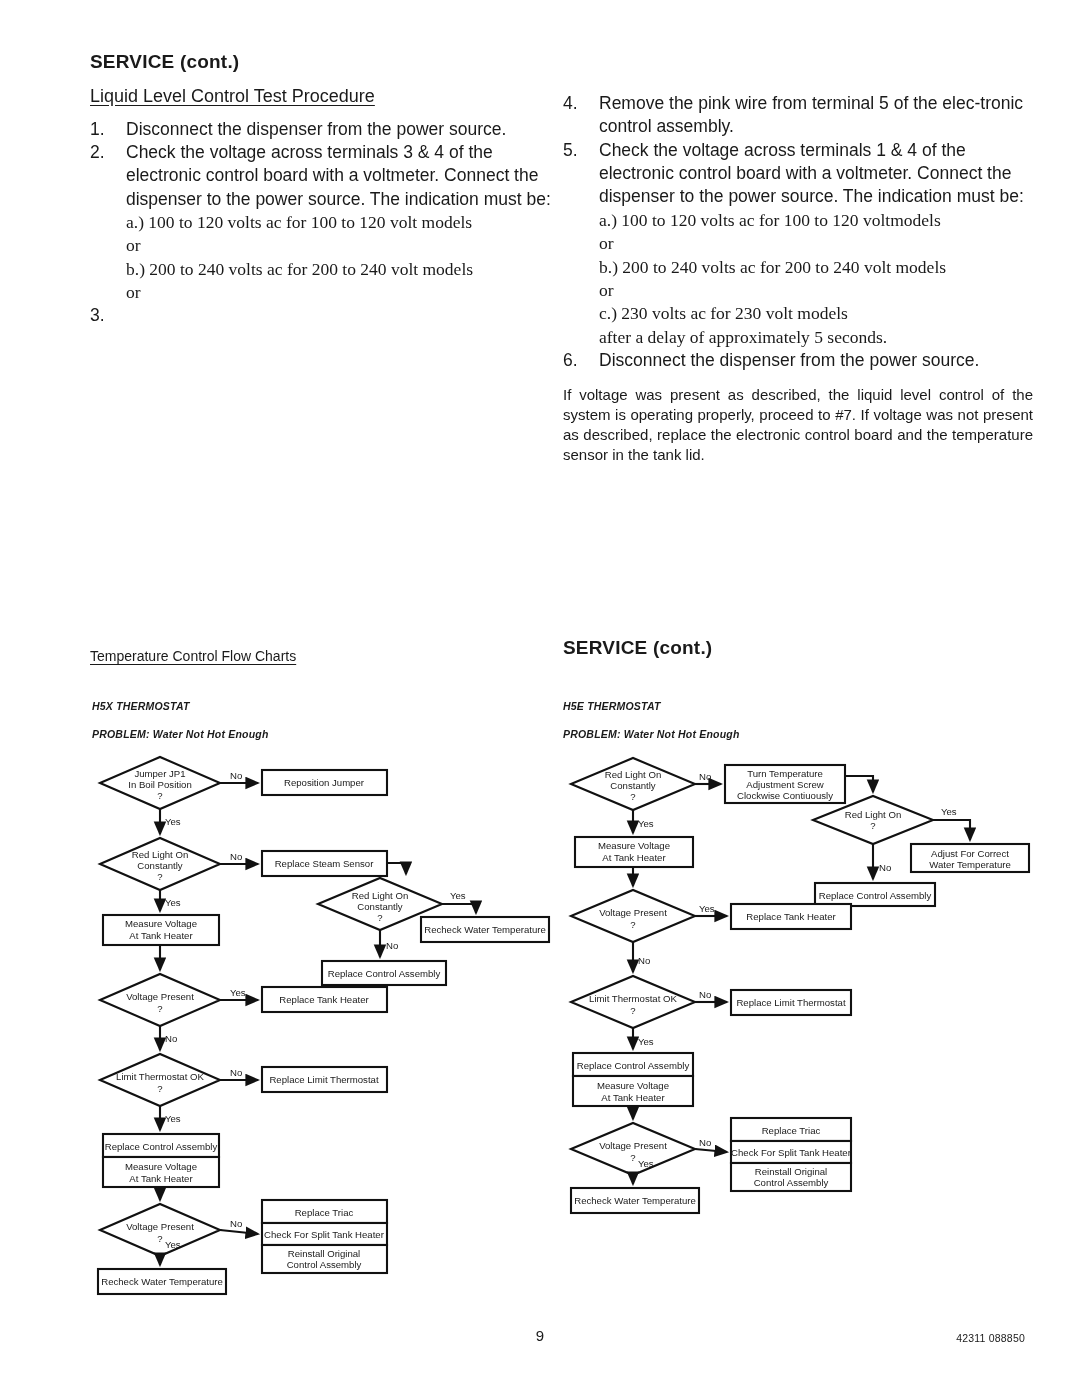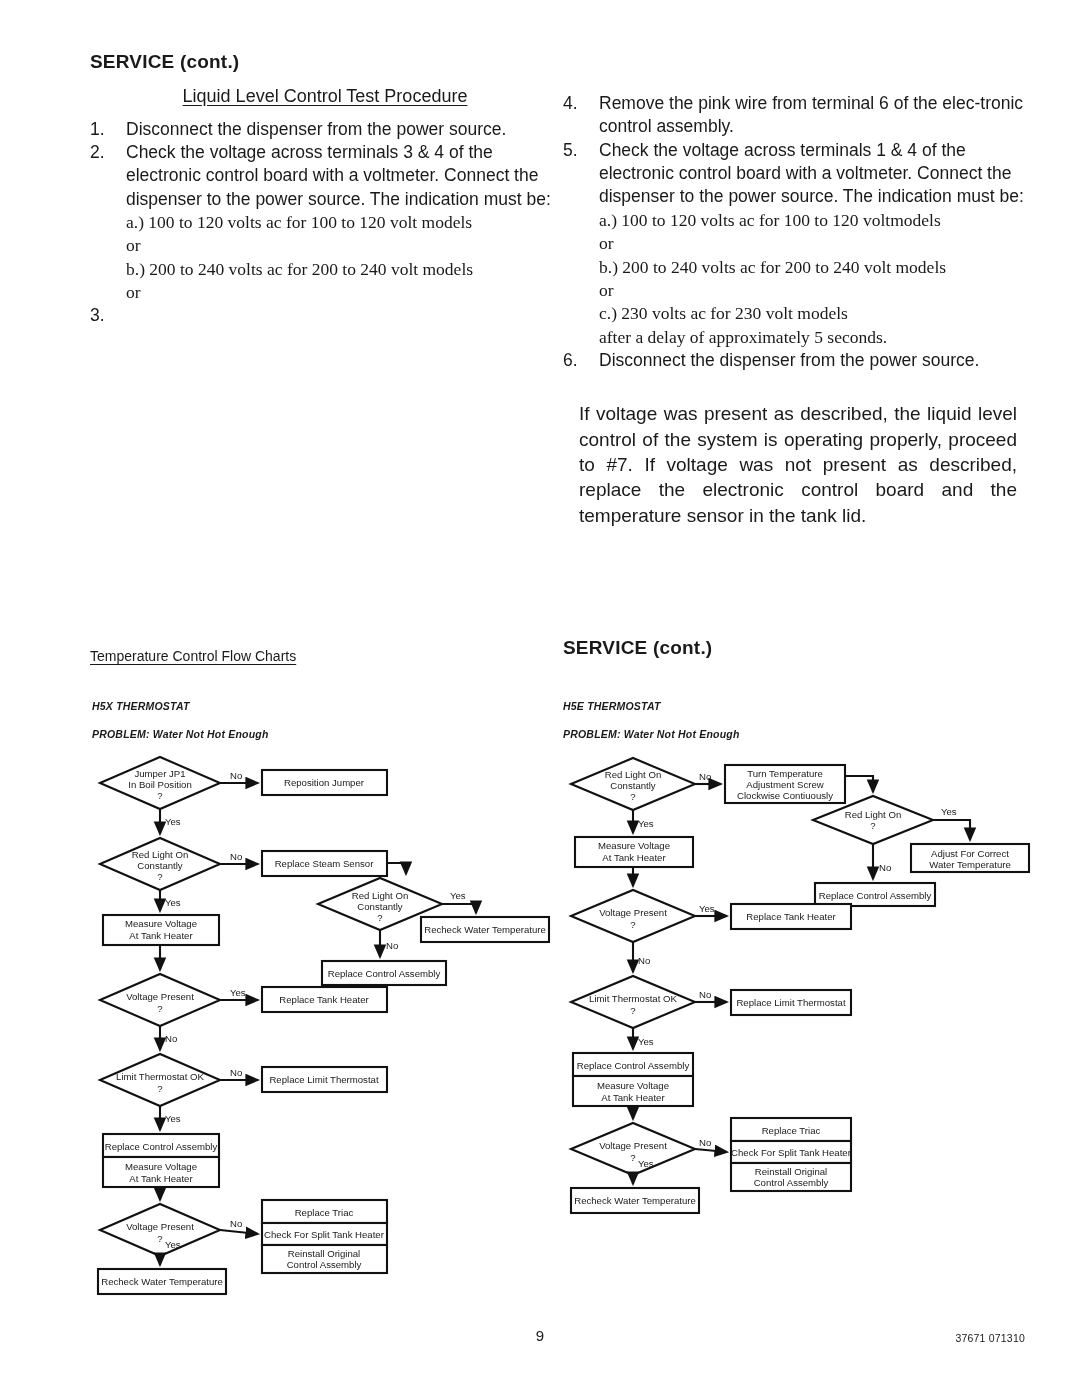--- a/index.html
+++ b/index.html
@@ -23,39 +23,38 @@
     margin:0 0 13px 0; line-height:1.1;
   }
   h2.head {
     font-size:19px; font-weight:bold; letter-spacing:.2px;
     margin:0 0 14px 0; line-height:1.1;
   }
   h3.sub {
     font-size:18px; font-weight:normal; margin:0 0 11px 0;
     text-decoration:underline; text-underline-offset:3px;
     line-height:1.15;
-    text-align:center;
   }
 
   ol.steps { list-style:none; margin:0; padding:0; }
   ol.steps > li {
     position:relative; padding-left:36px;
     font-size:17.5px; line-height:1.335;
     margin-bottom:0px;
   }
   ol.steps > li .num {
     position:absolute; left:0; top:0; width:30px;
     text-align:left; font-size:17.5px;
   }
   .jst { text-align:justify; text-align-last:left; }
   .sublist { margin:0; padding:0; list-style:none;font-family:Liberation Serif, serif; }
   .sublist li { font-size:17.5px; line-height:1.335; }
   .para {
-    font-size:19px; line-height:1.335; text-align:justify;
-    text-align-last:left; margin:16px;
+    font-size:15px; line-height:1.335; text-align:justify;
+    text-align-last:left; margin:0;
   }
   .gap { height:13px; }
 
   
   .fc-title {
     position:absolute; font-size:14px; text-decoration:underline;
     text-underline-offset:3px;
   }
   .fc-label {
     position:absolute; font-size:10.5px; font-weight:bold;
@@ -103,21 +102,21 @@
       <li>
         <span class="num">3.</span>
       </li>
     </ol>
   </div>
 
   <div class="col col-right">
     <ol class="steps">
       <li>
         <span class="num">4.</span>
-        <span class="jst">Remove the pink wire from terminal 6 of the elec-tronic control assembly.</span>
+        <span class="jst">Remove the pink wire from terminal 5 of the elec-tronic control assembly.</span>
       </li>
       <li>
         <span class="num">5.</span>
         <span class="jst">Check the voltage across terminals 1 &amp; 4 of the electronic control board with a voltmeter.  Connect the dispenser to the power source. The indication must be:</span>
         <ul class="sublist">
           <li>a.) 100 to 120 volts ac for 100 to 120 voltmodels</li>
           <li>or</li>
           <li>b.) 200 to 240 volts ac for 200 to 240 volt models</li>
           <li>or</li>
           <li>c.) 230 volts ac for 230 volt models</li>
@@ -371,15 +370,15 @@
       <text x="75" y="212">No</text>
       <text x="136" y="246">No</text>
       <text x="75" y="293">Yes</text>
       <text x="136" y="394">No</text>
       <text x="75" y="415">Yes</text>
     </g>
   </svg>
   </div>
 
   <div class="pagenum">9</div>
-  <div class="docid">37671 071310</div>
+  <div class="docid">42311 088850</div>
 
 </div>
 
 </body></html>

